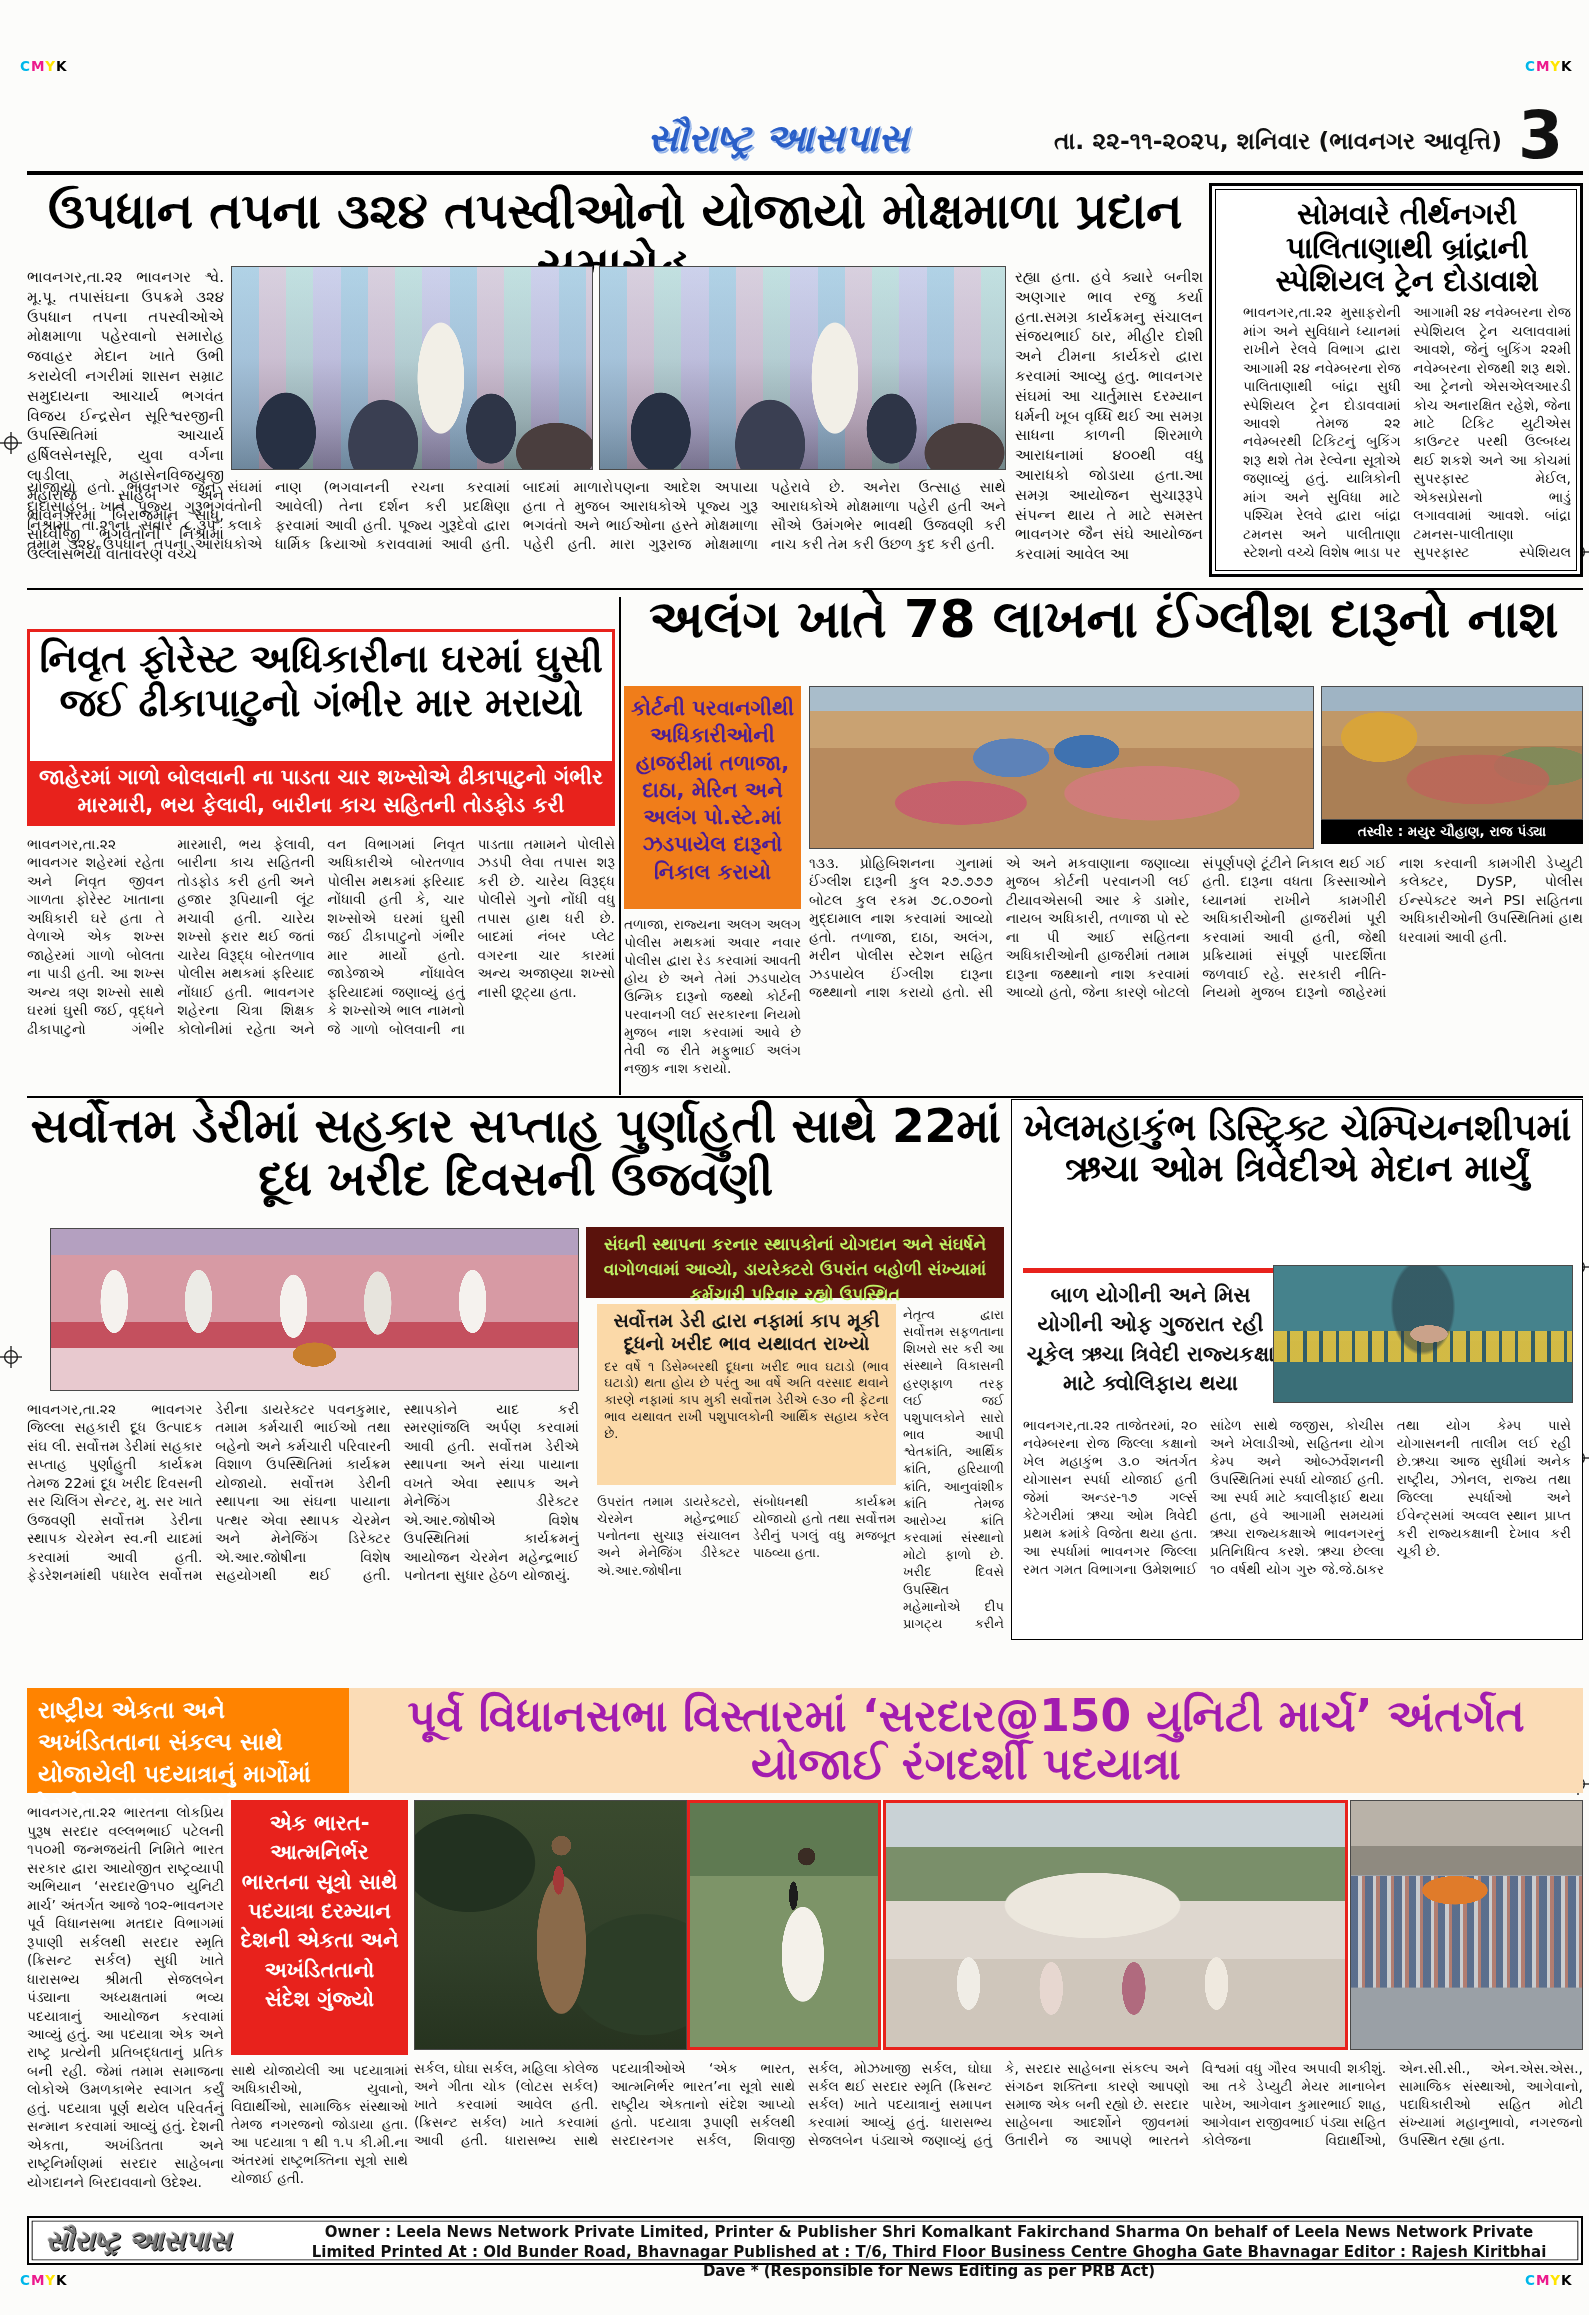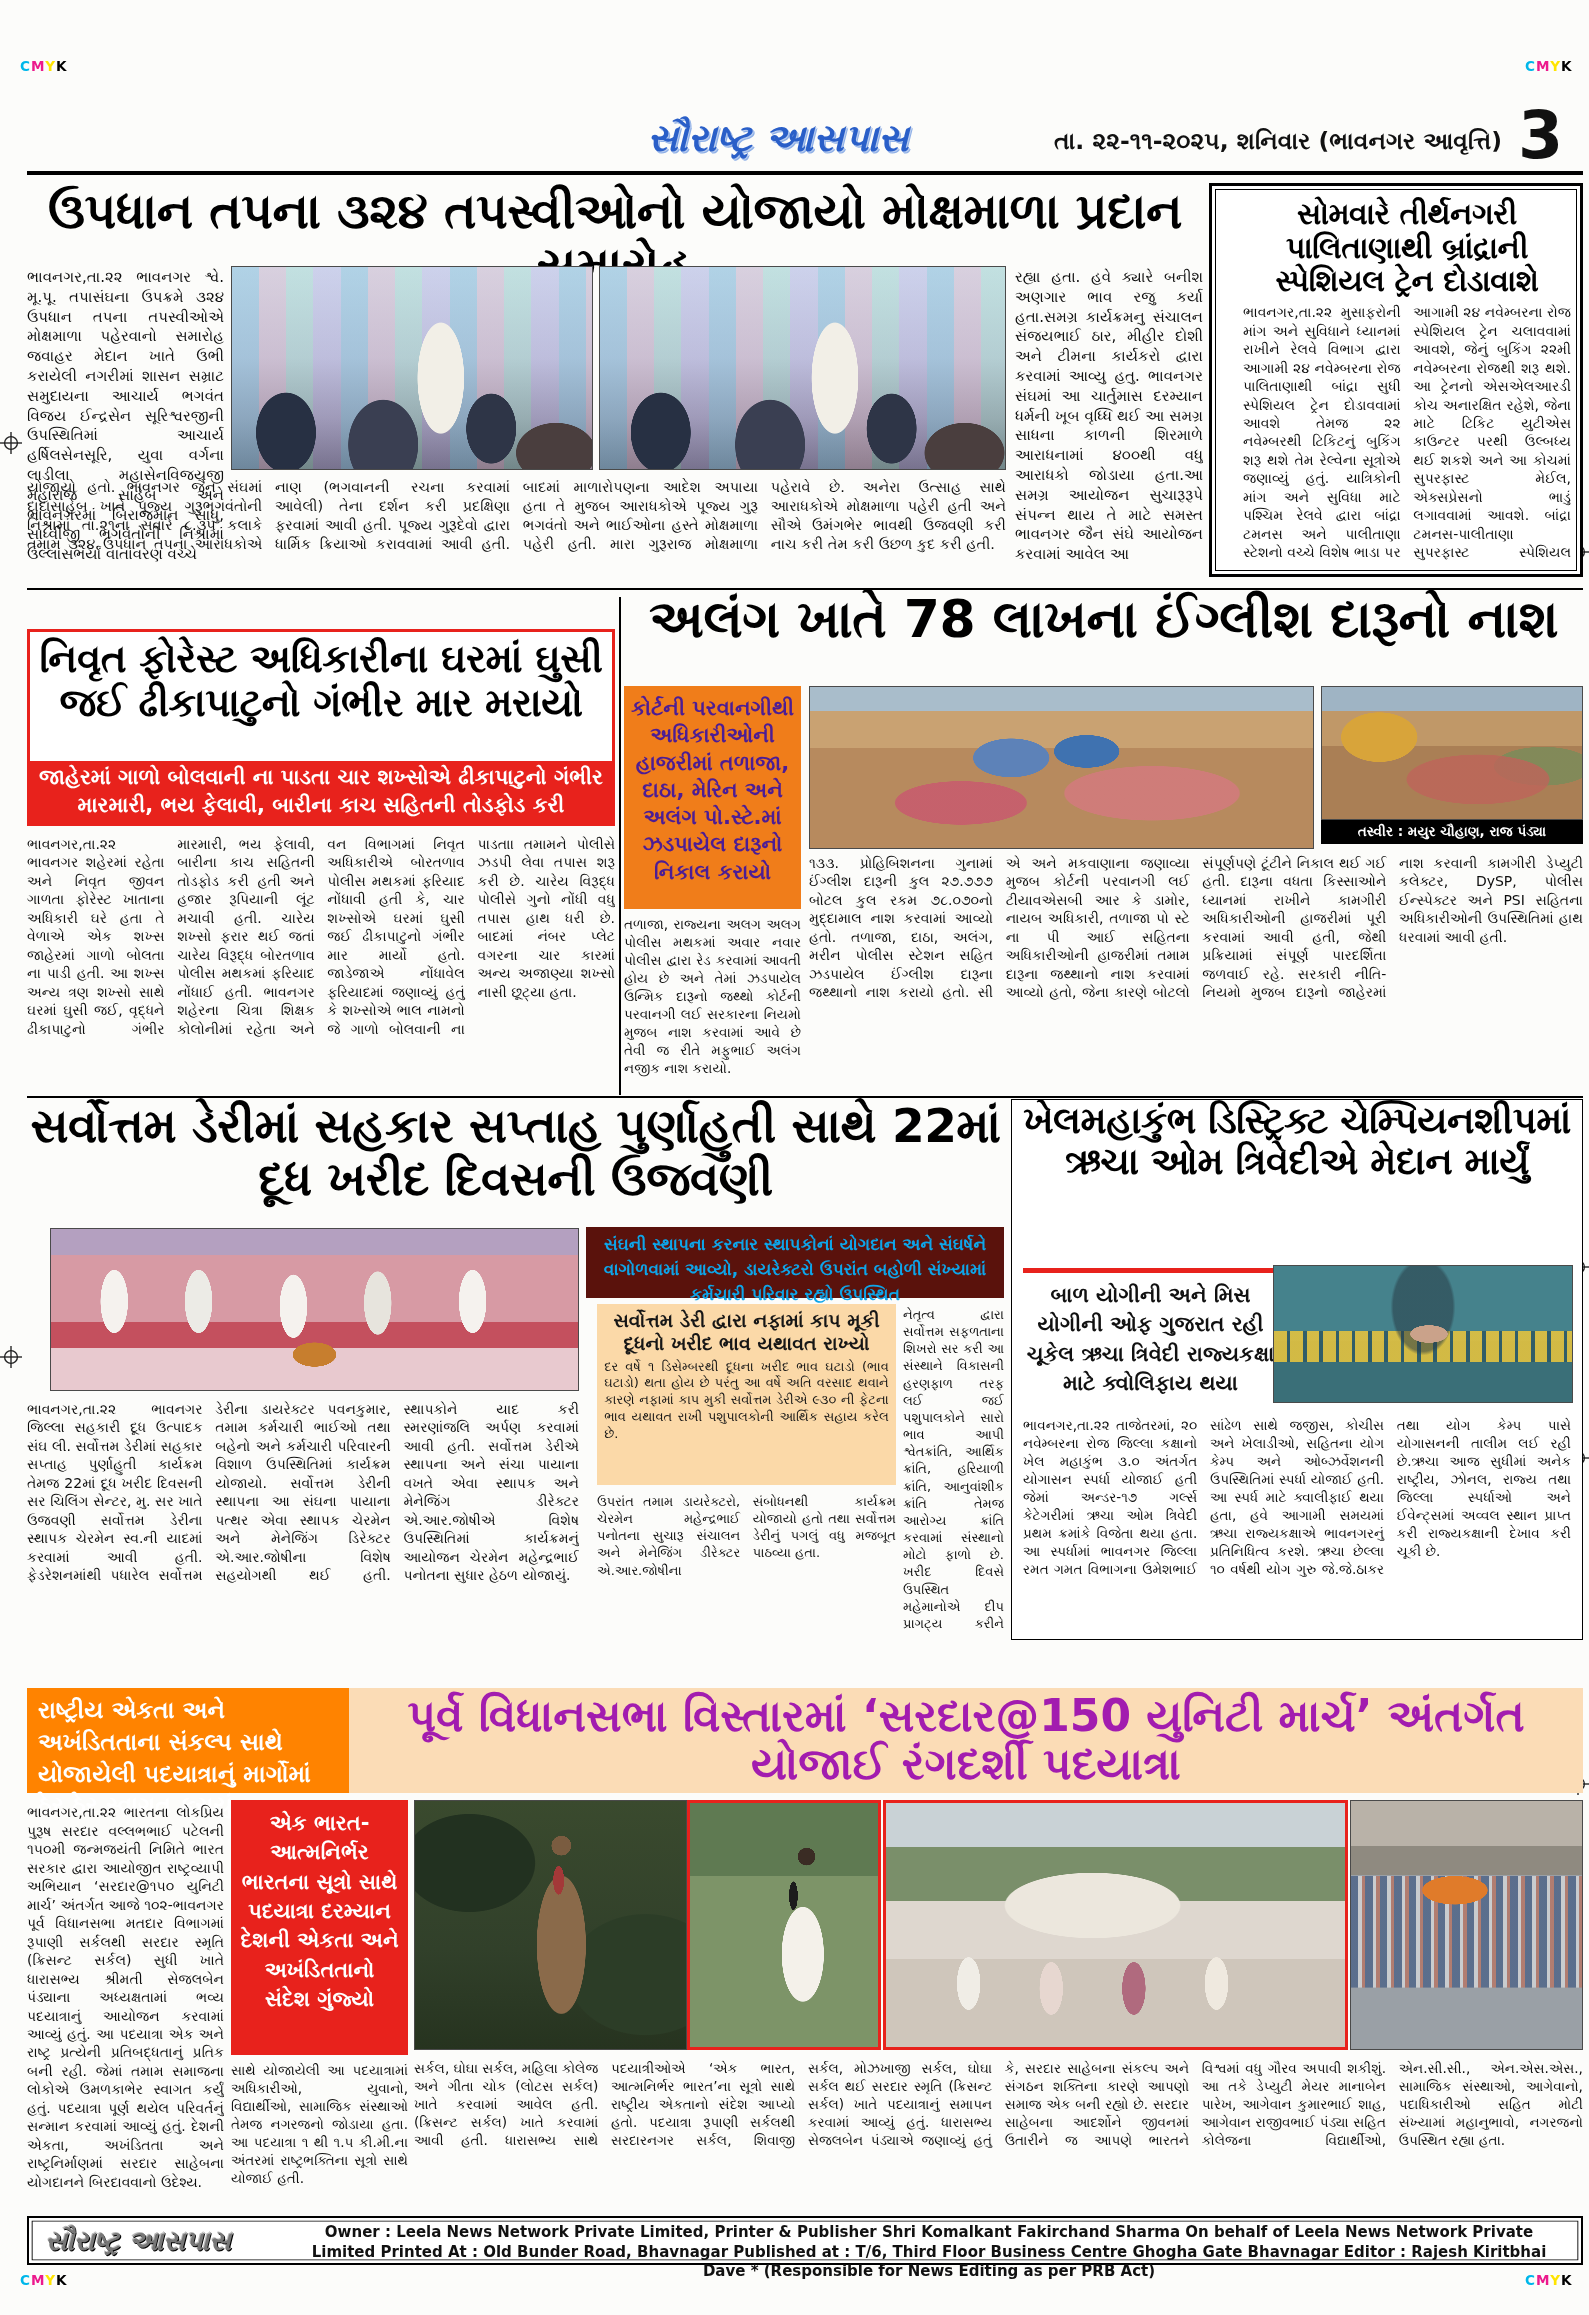--- a/index.html
+++ b/index.html
@@ -15,21 +15,21 @@
   .photo{border:0.9px solid #4a4a4a;box-sizing:border-box;}
   .cmyk{font-size:13.6px;font-weight:800;letter-spacing:0.9px;font-family:"DejaVu Sans",sans-serif;}
   .cmyk .c{color:#00b7ea}.cmyk .m{color:#ec1a8d}.cmyk .y{color:#ffe400}.cmyk .k{color:#000}
   .masthead{font-weight:800;color:#2a5fc8;text-shadow:0.9px 0.9px 0 #b9cdf0, 1.8px 1.8px 0 #8fb0e6;
             letter-spacing:0px;font-style:italic;}
   .boxborder{border:3.6px solid #000;box-sizing:border-box;background:#fff;}
   .innerline{position:absolute;inset:2.7px;border:0.9px solid #000;pointer-events:none;}
   .redframe{border:3.6px solid #e8221c;box-sizing:border-box;background:#fff;}
   .redbar{background:#e8221c;color:#fff;font-weight:700;text-align:center;}
   .orangebox{background:#f07d1a;color:#4c1d95;font-weight:700;text-align:center;}
-  .maroonbox{background:#5a120c;color:#0ea5e9;font-weight:700;text-align:center;}
+  .maroonbox{background:#5a120c;color:#bef264;font-weight:700;text-align:center;}
   .peachbox{background:#fbd9a8;color:#161616;}
   .bannerorange{background:#ff8300;color:#fff;font-weight:700;}
   .bannerpeach{background:#fbdcb6;color:#a21caf;font-weight:700;text-align:center;}
   .redsolid{background:#e8221c;color:#fff;font-weight:700;text-align:center;}
   .caption{background:#000;color:#fff;font-weight:700;text-align:center;}
   .cols2{column-count:2;column-gap:12.7px;}
   .cols3{column-count:3;column-gap:12.7px;}
   .cols4{column-count:4;column-gap:12.7px;}
   .cols6{column-count:6;column-gap:12.7px;}
   .footerbox{border:2.7px solid #000;box-sizing:border-box;background:#fff;
@@ -204,21 +204,21 @@
     <div class="peachbox abs" style="left:570px;top:204px;width:299px;height:181px;padding:5.4px 7.2px;box-sizing:border-box;">
       <div class="bold ctr" style="font-size:19px;line-height:1.2;">સર્વોત્તમ ડેરી દ્વારા નફામાં કાપ મૂકી દૂધનો ખરીદ ભાવ યથાવત રાખ્યો</div>
       <div class="jt" style="font-size:13px;line-height:1.3;margin-top:3.6px;">દર વર્ષે ૧ ડિસેમ્બરથી દૂધના ખરીદ ભાવ ઘટાડો (ભાવ ઘટાડો) થતા હોય છે પરંતુ આ વર્ષે અતિ વરસાદ થવાને કારણે નફામાં કાપ મુકી સર્વોત્તમ ડેરીએ ૯૩૦ ની ફેટના ભાવ યથાવત રાખી પશુપાલકોની આર્થિક સહાય કરેલ છે.</div>
     </div>
     <div class="body-txt abs" style="left:876px;top:206px;width:101px;height:326px;font-size:13px;overflow:hidden;">નેતૃત્વ દ્વારા સર્વોત્તમ સફળતાના શિખરો સર કરી આ સંસ્થાને વિકાસની હરણફાળ તરફ લઈ જઈ પશુપાલકોને સારો ભાવ આપી શ્વેતક્રાંતિ, આર્થિક ક્રાંતિ, હરિયાળી ક્રાંતિ, આનુવાંશીક ક્રાંતિ તેમજ આરોગ્ય ક્રાંતિ કરવામાં સંસ્થાનો મોટો ફાળો છે. ખરીદ દિવસે ઉપસ્થિત મહેમાનોએ દીપ પ્રાગટ્ય કરીને કાર્યક્રમની શરૂઆત કરેલ. સ્થાપના કરનાર સ્થાપકોના યોગદાનને વાગોળવામાં આવ્યું.</div>
     <div class="body-txt cols3 abs" style="left:0;top:300px;width:552px;height:232px;font-size:14px;overflow:hidden;">ભાવનગર,તા.૨૨  ભાવનગર જિલ્લા સહકારી દૂધ ઉત્પાદક સંઘ લી. સર્વોત્તમ ડેરીમાં સહકાર સપ્તાહ પુર્ણાહુતી કાર્યક્રમ તેમજ 22માં દૂધ ખરીદ દિવસની સર ચિલિંગ સેન્ટર, મુ. સર ખાતે ઉજવણી સર્વોત્તમ ડેરીના સ્થાપક ચેરમેન સ્વ.ની યાદમાં કરવામાં આવી હતી. ફેડરેશનમાંથી પધારેલ સર્વોત્તમ ડેરીના ડાયરેક્ટર પવનકુમાર, તમામ કર્મચારી ભાઈઓ તથા બહેનો અને કર્મચારી પરિવારની વિશાળ ઉપસ્થિતિમાં કાર્યક્રમ યોજાયો. સર્વોત્તમ ડેરીની સ્થાપના આ સંઘના પાયાના પત્થર એવા સ્થાપક ચેરમેન અને મેનેજિંગ ડિરેક્ટર એ.આર.જોષીના વિશેષ સહયોગથી થઈ હતી. સ્થાપકોને યાદ કરી સ્મરણાંજલિ અર્પણ કરવામાં આવી હતી. સર્વોત્તમ ડેરીએ સ્થાપના અને સંચા પાયાના વખતે એવા સ્થાપક અને મેનેજિંગ ડીરેક્ટર એ.આર.જોષીએ વિશેષ ઉપસ્થિતિમાં કાર્યક્રમનું આયોજન ચેરમેન મહેન્દ્રભાઈ પનોતના સુધાર હેઠળ યોજાયું.</div>
     <div class="body-txt cols2 abs" style="left:570px;top:393px;width:299px;height:139px;font-size:13px;overflow:hidden;">ઉપરાંત તમામ ડાયરેક્ટરો, ચેરમેન મહેન્દ્રભાઈ પનોતના સુચારૂ સંચાલન અને મેનેજિંગ ડીરેક્ટર એ.આર.જોષીના સંબોધનથી કાર્યક્રમ યોજાયો હતો તથા સર્વોત્તમ ડેરીનું પગલું વધુ મજબૂત પાઠવ્યા હતા.</div>
   </div>
 
   <div class="abs" style="left:1011px;top:1099px;width:572px;height:541px;border:1.8px solid #000;box-sizing:border-box;background:#fff;">
-    <div class="head" style="font-size:37px;margin-top:0;padding:0 5.4px;">ખેલમહાકુંભ ડિસ્ટ્રિક્ટ ચેમ્પિયનશીપમાં ઋચા ઓમ ત્રિવેદીએ મેદાન માર્યું</div>
+    <div class="head" style="font-size:37px;margin-top:7px;padding:0 5.4px;">ખેલમહાકુંભ ડિસ્ટ્રિક્ટ ચેમ્પિયનશીપમાં ઋચા ઓમ ત્રિવેદીએ મેદાન માર્યું</div>
     <div class="abs" style="left:11px;top:168px;width:268px;height:4.5px;background:#e8221c;"></div>
     <div class="abs bold" style="left:11px;top:181px;width:255px;font-size:21px;line-height:1.4;text-align:center;">બાળ યોગીની અને મિસ યોગીની ઓફ ગુજરાત રહી ચૂકેલ ઋચા ત્રિવેદી રાજ્યકક્ષા માટે ક્વોલિફાય થયા</div>
     <div class="abs photo ph-gym" style="left:261px;top:165px;width:300px;height:138px;"></div>
     <div class="body-txt cols3 abs" style="left:11px;top:317px;width:548px;height:213px;font-size:13.6px;overflow:hidden;">ભાવનગર,તા.૨૨  તાજેતરમાં, ૨૦ નવેમ્બરના રોજ જિલ્લા કક્ષાનો ખેલ મહાકુંભ ૩.૦ અંતર્ગત યોગાસન સ્પર્ધા યોજાઈ હતી જેમાં અન્ડર-૧૭ ગર્લ્સ કેટેગરીમાં ઋચા ઓમ ત્રિવેદી પ્રથમ ક્રમાંકે વિજેતા થયા હતા. આ સ્પર્ધામાં ભાવનગર જિલ્લા રમત ગમત વિભાગના ઉમેશભાઈ સાંઢેળ સાથે જજીસ, કોચીસ અને ખેલાડીઓ, સહિતના યોગ કેમ્પ અને ઓબ્ઝર્વેશનની ઉપસ્થિતિમાં સ્પર્ધા યોજાઈ હતી. આ સ્પર્ધ માટે ક્વાલીફાઈ થયા હતા, હવે આગામી સમયમાં ઋચા રાજ્યકક્ષાએ ભાવનગરનું પ્રતિનિધિત્વ કરશે. ઋચા છેલ્લા ૧૦ વર્ષથી યોગ ગુરુ જે.જે.ઠાકર તથા યોગ કેમ્પ પાસે યોગાસનની તાલીમ લઈ રહી છે.ઋચા આજ સુધીમાં અનેક રાષ્ટ્રીય, ઝોનલ, રાજ્ય તથા જિલ્લા સ્પર્ધાઓ અને ઈવેન્ટ્સમાં અવ્વલ સ્થાન પ્રાપ્ત કરી રાજ્યકક્ષાની દેખાવ કરી ચૂકી છે.</div>
   </div>
 
   <div class="abs bannerorange" style="left:27px;top:1688px;width:322px;height:105px;font-size:23.5px;line-height:1.35;padding:7.2px 11px;box-sizing:border-box;">રાષ્ટ્રીય એકતા અને અખંડિતતાના સંકલ્પ સાથે યોજાયેલી પદયાત્રાનું માર્ગોમાં ઠેર ઠેર સ્વાગત કરાયું</div>
   <div class="abs bannerpeach" style="left:349px;top:1688px;width:1234px;height:105px;font-size:44px;line-height:1.1;padding-top:3.6px;box-sizing:border-box;">પૂર્વ વિધાનસભા વિસ્તારમાં ‘સરદાર@150 યુનિટી માર્ચ’ અંતર્ગત યોજાઈ રંગદર્શી પદયાત્રા</div>
 
   <div class="abs" style="left:27px;top:1798px;width:1556px;height:414px;">

